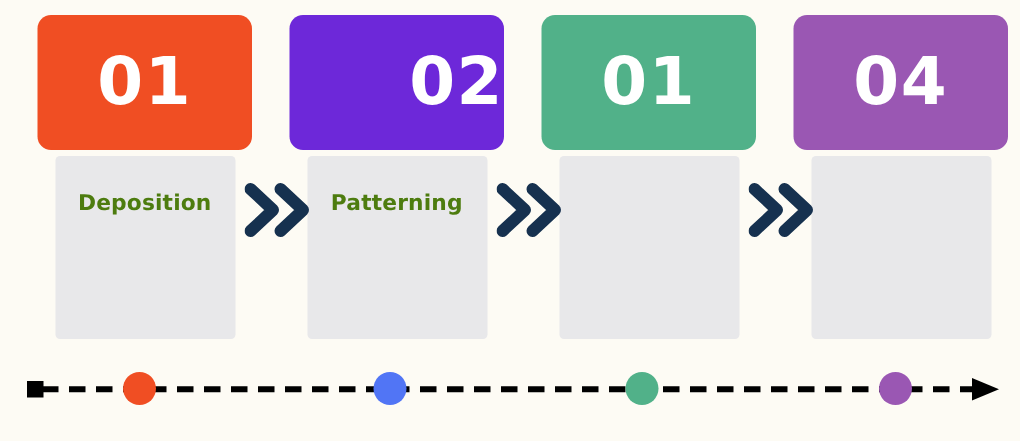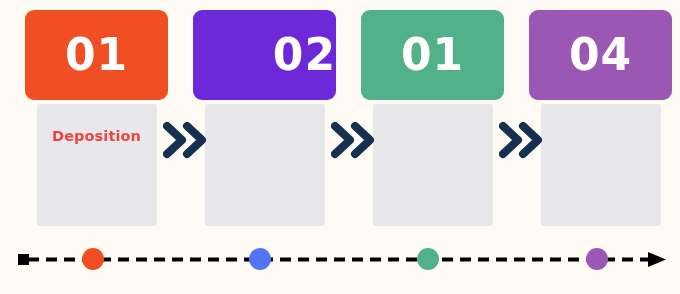--- a/index.html
+++ b/index.html
@@ -55,21 +55,21 @@
     letter-spacing: 1px;
     line-height: 1;
     font-family: "DejaVu Sans", sans-serif;
   }
   .step-label {
     position: absolute;
     left: 0;
     top: 128px;
     width: 143px;
     text-align: center;
-    color: #ef4444;
+    color: #4d7c0f;
     font-size: 14.5px;
     font-weight: bold;
     font-family: "DejaVu Sans", sans-serif;
     letter-spacing: 0.1px;
   }
 
   
   .chev {
     position: absolute;
     top: 120px;
@@ -106,20 +106,21 @@
       <span class="step-num">01</span>
     </div>
     <div class="step-label">Deposition</div>
   </div>
 
   <div class="step" style="left:193px">
     <div class="step-panel"></div>
     <div class="step-badge" id="badge2" style="background: #6d28d9; justify-content: flex-end;">
       <span class="step-num">02</span>
     </div>
+    <div class="step-label">Patterning</div>
   </div>
 
   <div class="step" style="left:361px">
     <div class="step-panel"></div>
     <div class="step-badge" id="badge3" style="background: rgb(81, 177, 137);">
       <span class="step-num">01</span>
     </div>
   </div>
 
   <div class="step" style="left:529px">

